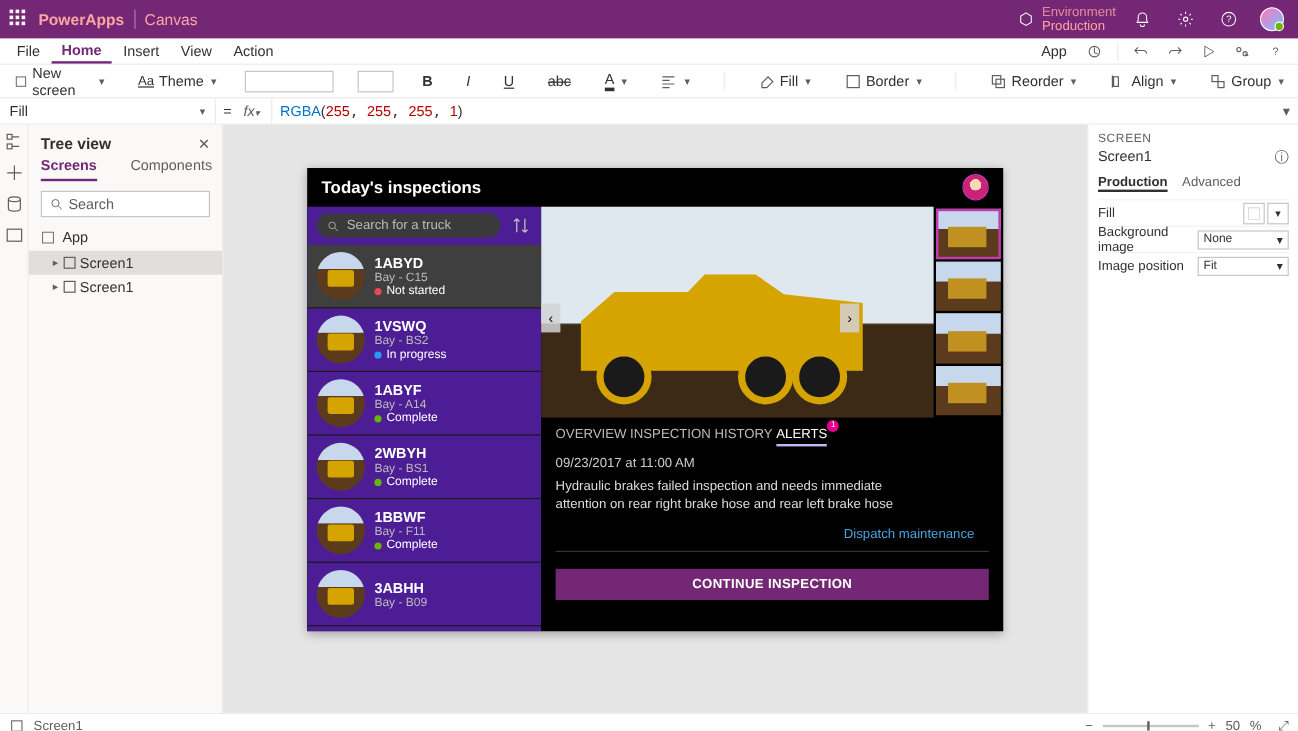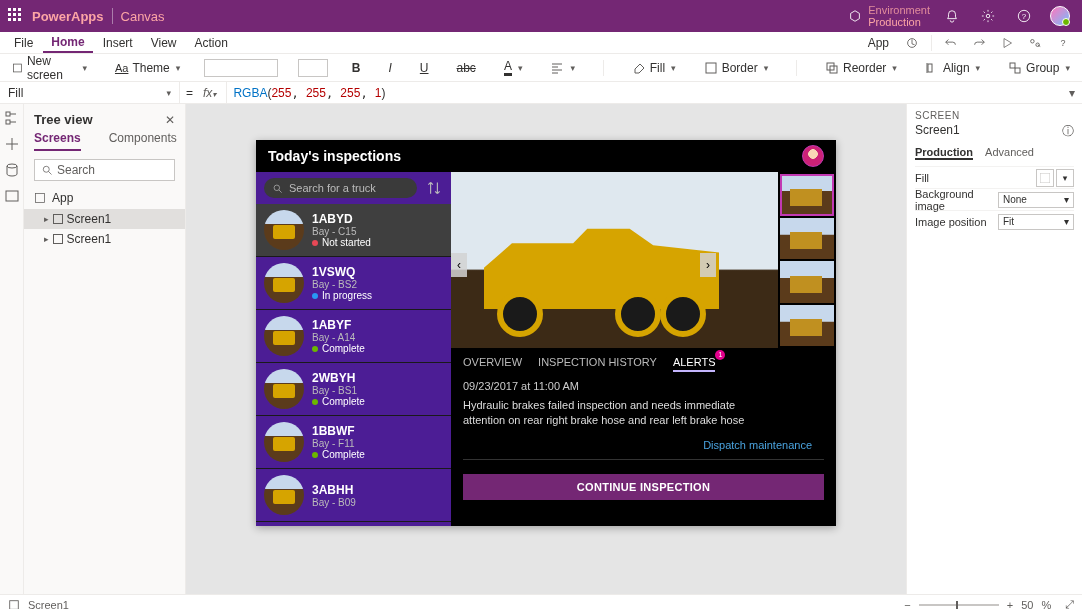--- a/index.html
+++ b/index.html
@@ -93,21 +93,21 @@
   .bigimg .truckshape { position:absolute; left:10%; top:26%; width:72%; height:52%; background:#d6a400; clip-path: polygon(0 55%,12% 28%,38% 28%,44% 12%,62% 12%,72% 30%,100% 38%,100% 100%,0 100%); }
   .bigimg .wheel { position:absolute; bottom:6%; width:46px; height:46px; background:#1a1a1a; border-radius:50%; border:6px solid #d6a400; }
   .bigimg .w1 { left:14%; } .bigimg .w2 { left:50%; } .bigimg .w3 { left:64%; }
   .navarrow { position:absolute; top:46%; width:16px; height:24px; background:rgba(210,210,210,.85); color:#000; display:flex; align-items:center; justify-content:center; font-size:12px; }
   .navarrow.l { left:0; } .navarrow.r { right:62px; }
   .thumbs { width: 58px; display:flex; flex-direction:column; gap:2px; padding:2px; }
   .thumb { flex:1; background: linear-gradient(180deg,#c7d8ec 40%,#5b3b1b 41%); position:relative; }
   .thumb.sel { outline: 2px solid #c239b3; outline-offset:-2px; }
   .thumb::after { content:""; position:absolute; left:18%; top:36%; width:60%; height:40%; background:#c09020; }
 
-  .detailtabs { display:flex; gap:16px; padding: 8px 12px 4px; font-size: 11px; color:#bbb; }
+  .detailtabs { display:flex; gap:3px; padding: 8px 12px 4px; font-size: 11px; color:#bbb; }
   .detailtabs .dt { cursor:pointer; position:relative; }
   .detailtabs .dt.active { color:#fff; border-bottom:2px solid #c4b5fd; padding-bottom:2px; }
   .badge { position:absolute; top:-6px; right:-10px; width:10px; height:10px; background:#e3008c; border-radius:50%; font-size:7px; line-height:10px; text-align:center; }
   .alerttime { font-size: 11px; color:#ccc; padding: 4px 12px; }
   .alerttxt { font-size: 11px; color:#ddd; padding: 2px 12px; max-width: 310px; line-height:1.4; }
   .dispatch { font-size: 11px; color:#4aa3df; text-align:right; padding: 8px 12px; border-bottom:1px solid #333; margin: 0 12px; }
   .continue { margin: 14px 12px 10px; height: 26px; background: #742774; color:#fff; display:flex; align-items:center; justify-content:center; font-size:11px; font-weight:600; letter-spacing:.3px; }
 
   
   .rightpane { width: 176px; border-left: 1px solid #edebe9; background:#fff; padding: 6px 8px; font-size:11px; color:#323130; }

